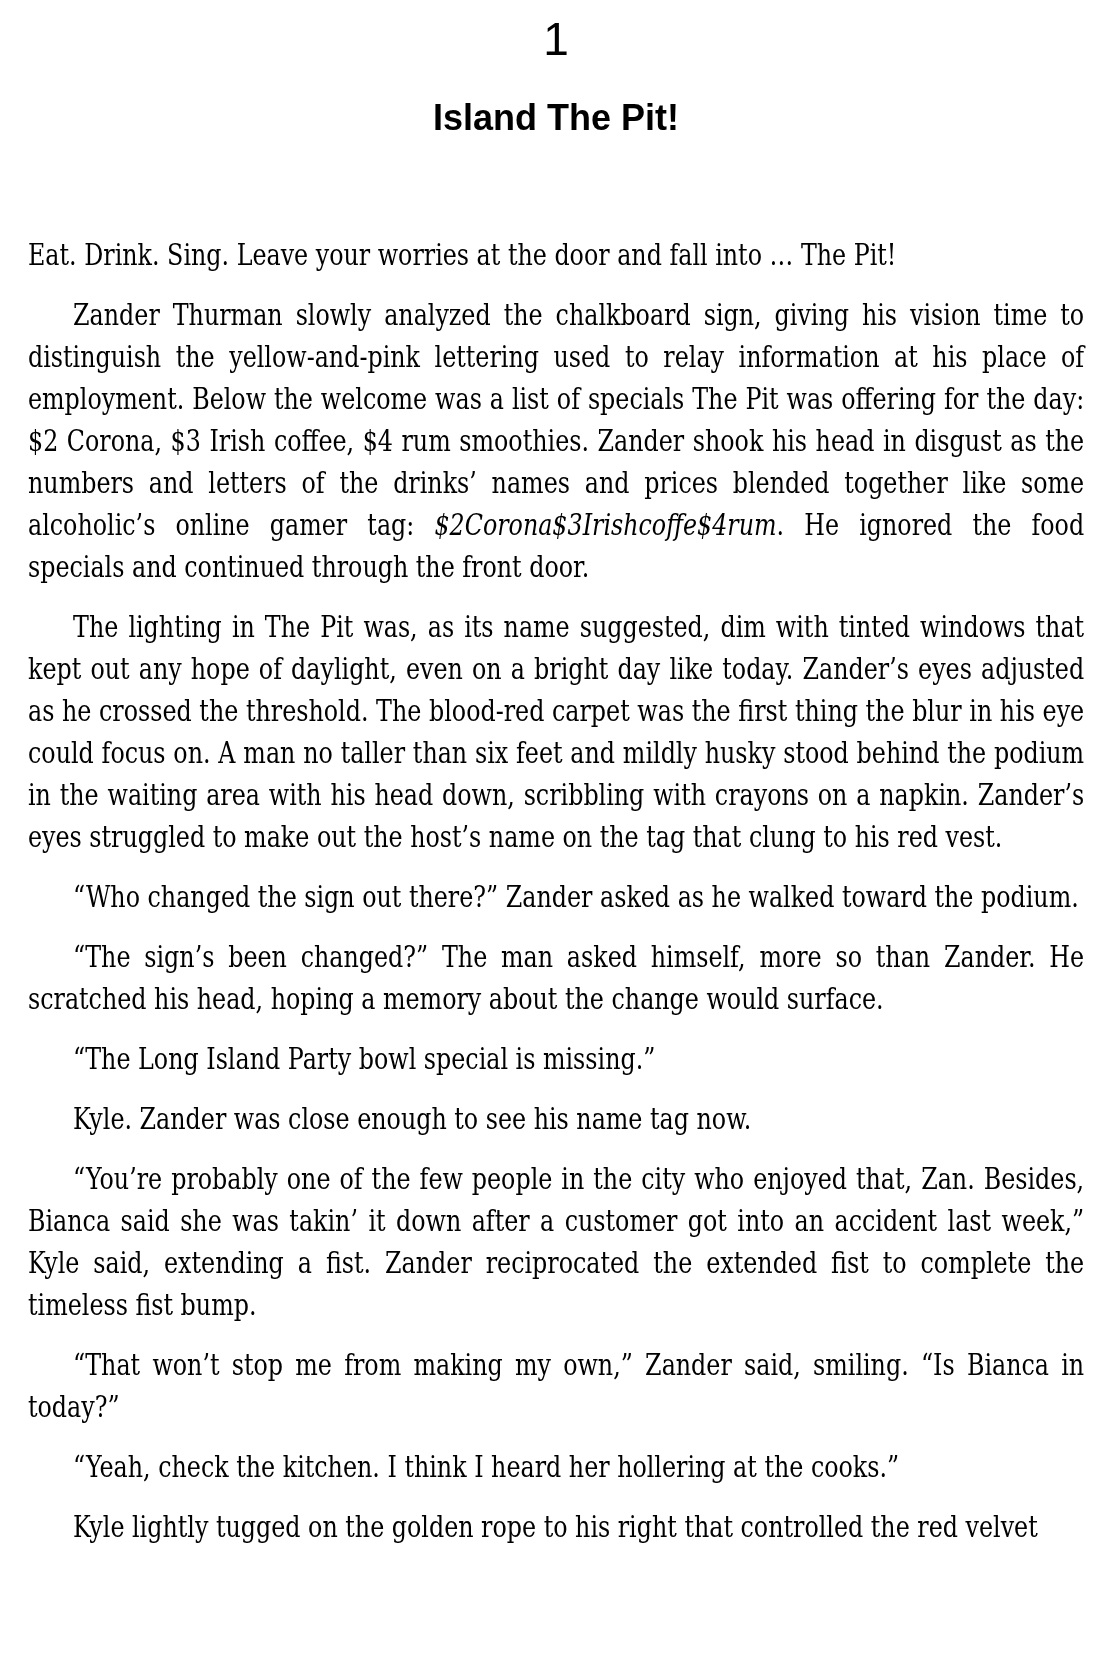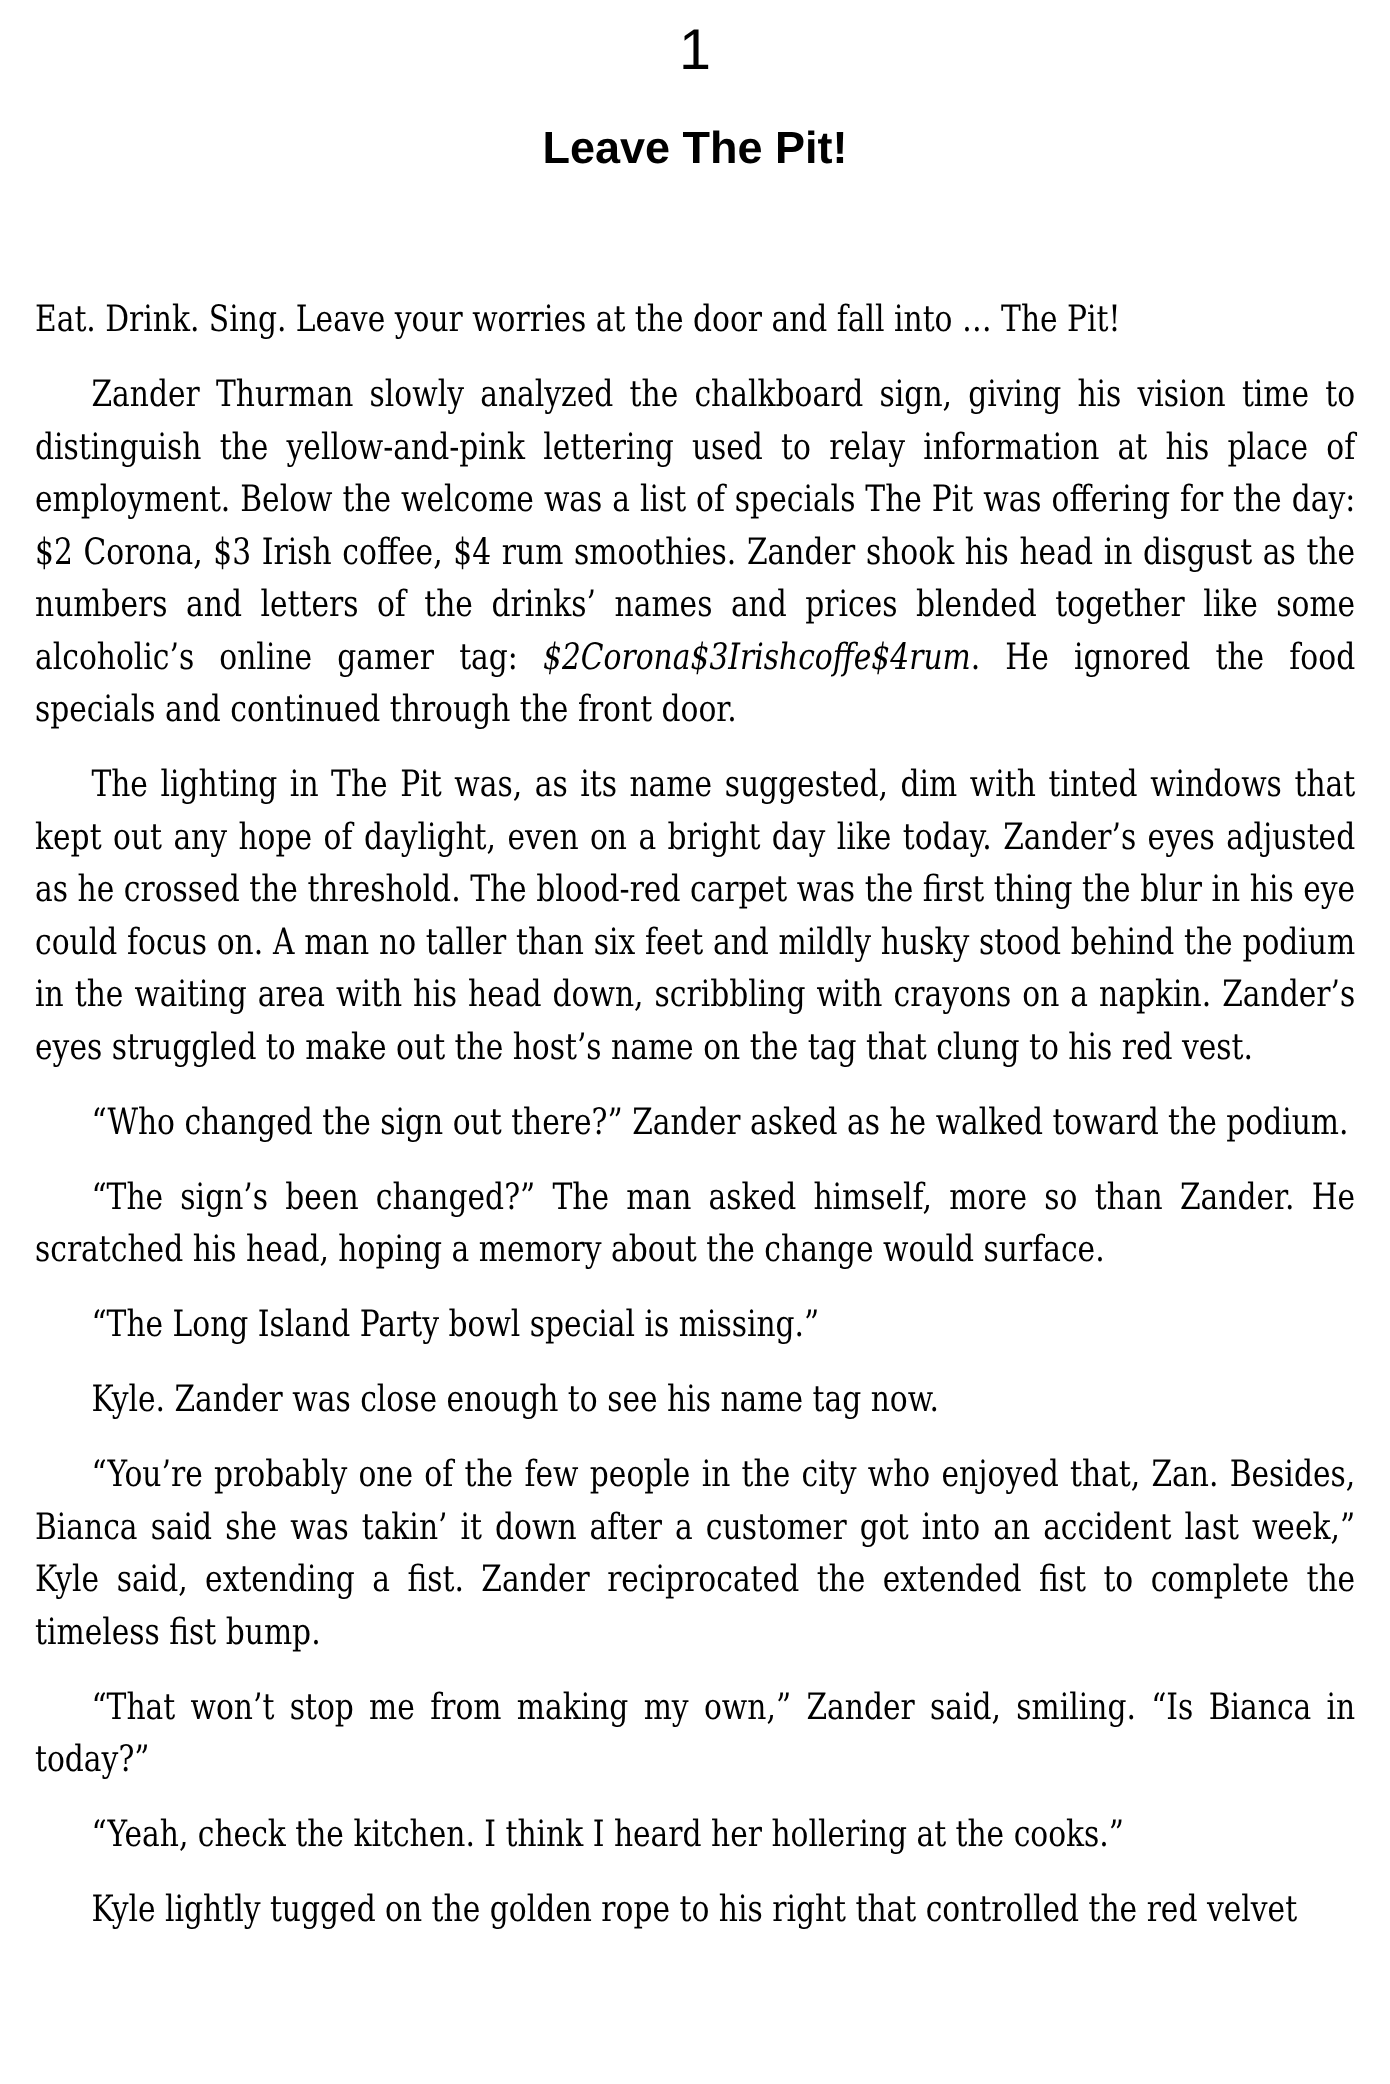--- a/index.html
+++ b/index.html
@@ -58,21 +58,21 @@
     font-style: italic;
   }
 </style>
 </head>
 <body>
 
 <div class="page">
 
   <header class="chapter-header">
     <div class="chapter-number">1</div>
-    <h1 class="chapter-title">Leave The Pit!</h1>
+    <h1 class="chapter-title">Island The Pit!</h1>
   </header>
 
   <main class="body-text">
 
     <p class="para noindent">Eat. Drink. Sing. Leave your worries at the door and fall into … The Pit!</p>
 
     <p class="para"><span>Zander Thurman slowly analyzed the chalkboard sign, giving his vision time to distinguish the yellow-and-pink lettering used to relay information at his place of employment. Below the welcome was a list of specials The Pit was offering for the day: $2 Corona, $3 Irish coffee, $4 rum smoothies. Zander shook his head in disgust as the numbers and letters of the drinks’ names and prices blended together like some alcoholic’s online gamer tag: </span><em>$2Corona$3Irishcoffe$4rum</em><span>. He ignored the food specials and continued through the front door.</span></p>
 
     <p class="para">The lighting in The Pit was, as its name suggested, dim with tinted windows that kept out any hope of daylight, even on a bright day like today. Zander’s eyes adjusted as he crossed the threshold. The blood-red carpet was the first thing the blur in his eye could focus on. A man no taller than six feet and mildly husky stood behind the podium in the waiting area with his head down, scribbling with crayons on a napkin. Zander’s eyes struggled to make out the host’s name on the tag that clung to his red vest.</p>
 

